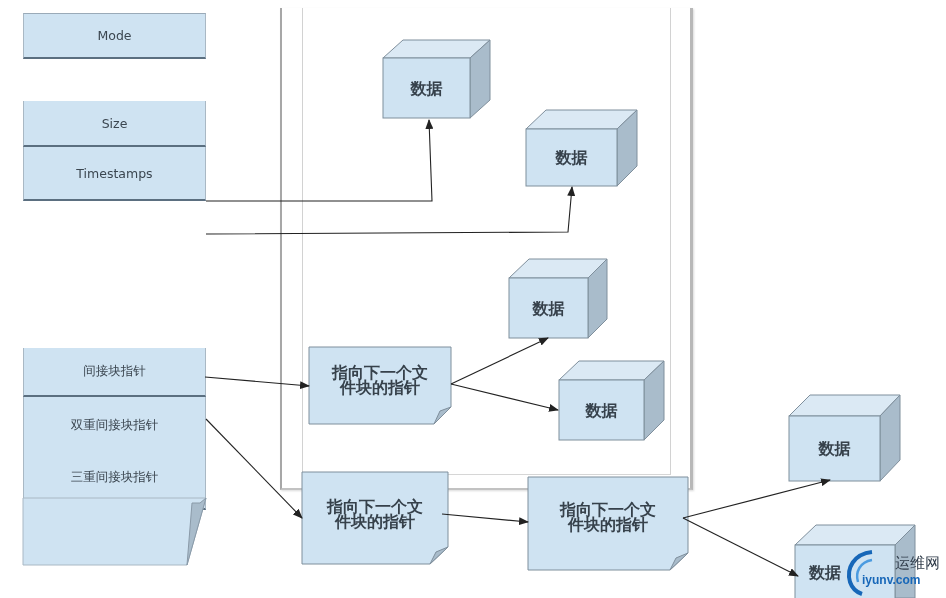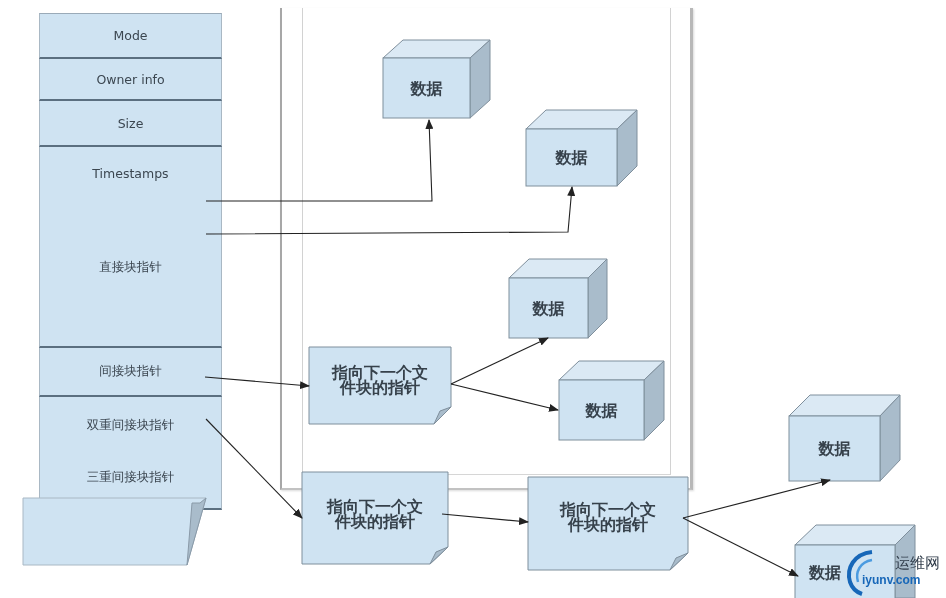--- a/index.html
+++ b/index.html
@@ -5,21 +5,21 @@
   html, body { margin: 0; padding: 0; background: #ffffff; }
   body { width: 946px; height: 598px; position: relative; overflow: hidden;
          font-family: "DejaVu Sans", sans-serif; }
   .frame-outer { position: absolute; left: 280px; top: 8px; width: 408px; height: 480px;
                  border-left: 2px solid #a7a7a7; border-right: 3px solid #b8b8b8;
                  border-bottom: 2px solid #c2c2c2; box-shadow: 1px 1px 2px rgba(0,0,0,0.15); }
   .frame-inner { position: absolute; left: 302px; top: 8px; width: 367px; height: 466px;
                  border-left: 1px solid #d2d2d2; border-right: 1px solid #d2d2d2;
                  border-bottom: 1px solid #d6d6d6; }
   .inode { position: absolute; left: 23px; top: 13px; width: 183px; height: 552px; }
-  .inode-row { position: absolute; left: 16px; width: 183px; background: #cfe3f2;
+  .inode-row { position: absolute; left: 0; width: 183px; background: #cfe3f2;
                border-left: 1px solid #a9b8c4; border-right: 1px solid #a9b8c4;
                border-bottom: 2px solid #5b6f80; box-sizing: border-box;
                display: flex; align-items: center; justify-content: center;
                font-size: 12.5px; color: #3b4650; }
   .inode-row.first { border-top: 1px solid #9aaab8; }
   svg.overlay { position: absolute; left: 0; top: 0; }
   .label { position: absolute; display: flex; align-items: center; justify-content: center;
            text-align: center; font-size: 16px; color: #36414b; line-height: 15px; pointer-events: none; font-weight: bold; }
   .watermark { position: absolute; left: 842px; top: 548px; width: 104px; height: 50px; }
   .wm-cn { position: absolute; left: 40px; top: 6px; font-size: 15px; color: #2f3b49; margin-left: 13px; }
@@ -29,31 +29,25 @@
 </head>
 <body>
 
 <div class="frame-outer"></div>
 <div class="frame-inner"></div>
 
 <div class="inode">
   <div class="inode-row first" style="top:0;height:46px;">
       <span>Mode</span>
     </div>
-  <div class="inode-row" style="top:46px;height:42px;">
-      <span>Owner info</span>
-    </div>
   <div class="inode-row" style="top:88px;height:46px;">
       <span>Size</span>
     </div>
   <div class="inode-row" style="top:134px;height:54px;">
       <span>Timestamps</span>
-    </div>
-  <div class="inode-row" style="top:176px;height:159px;">
-      <span>直接块指针</span>
     </div>
   <div class="inode-row" style="top:335px;height:49px;">
       <span>间接块指针</span>
     </div>
   <div class="inode-row" style="top:384px;height:58px;">
       <span>双重间接块指针</span>
     </div>
   <div class="inode-row" style="top:433px;height:64px;">
       <span>三重间接块指针</span>
     </div>

